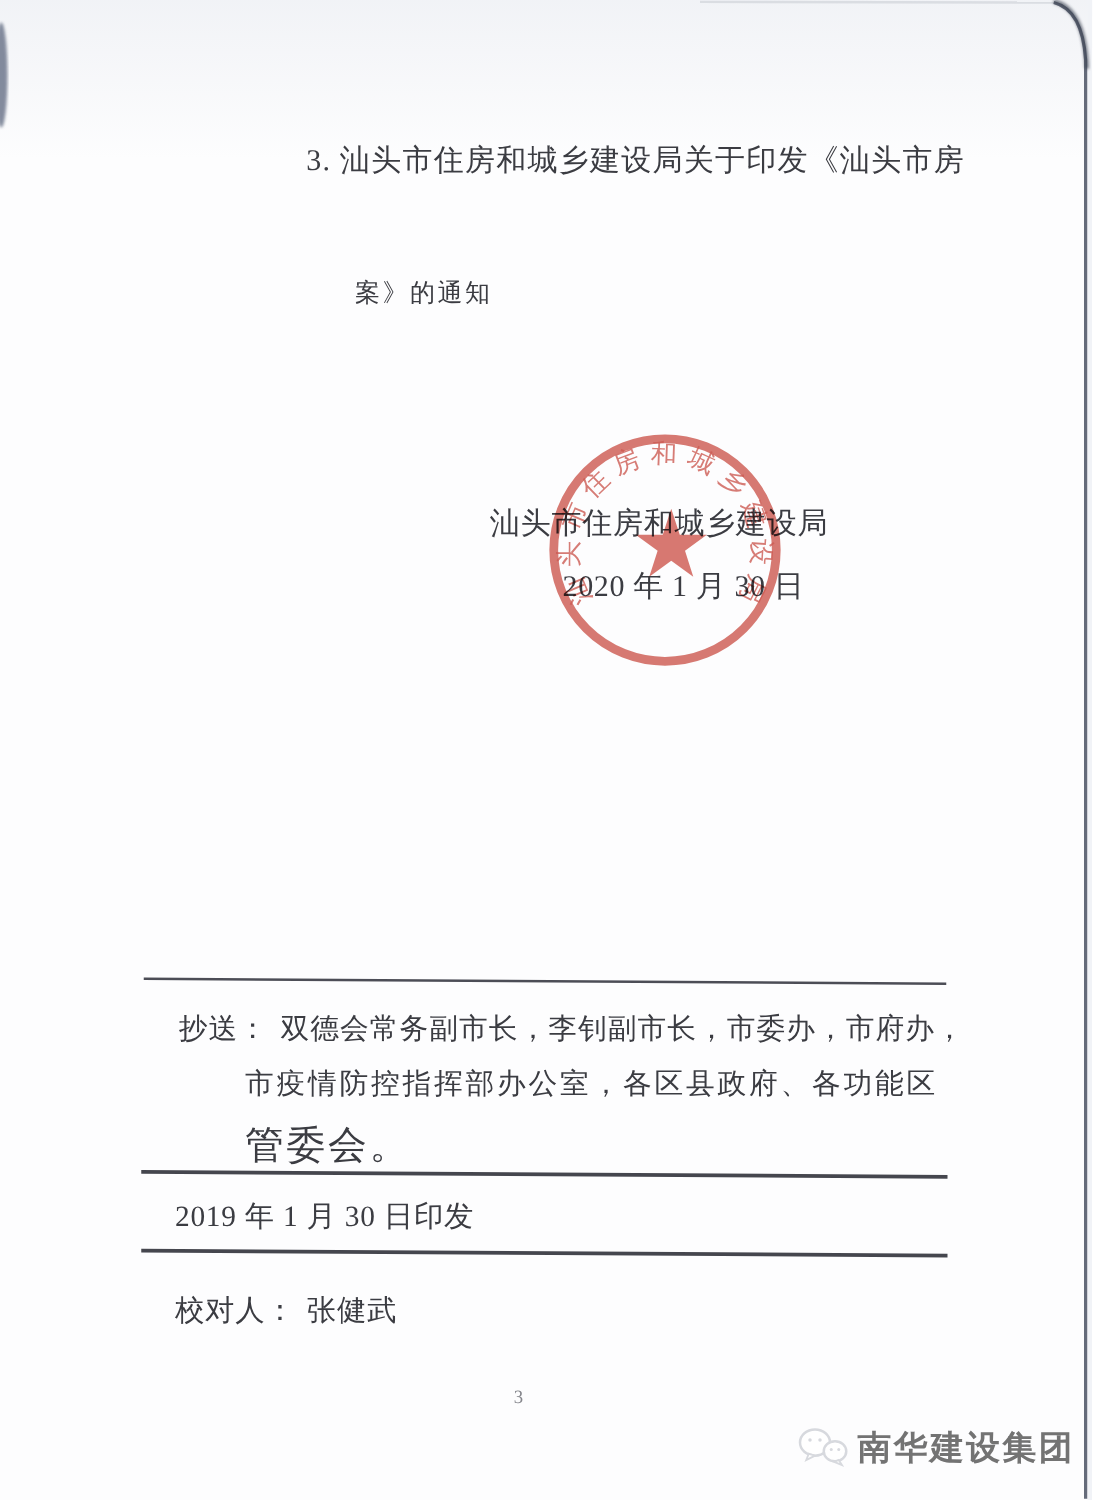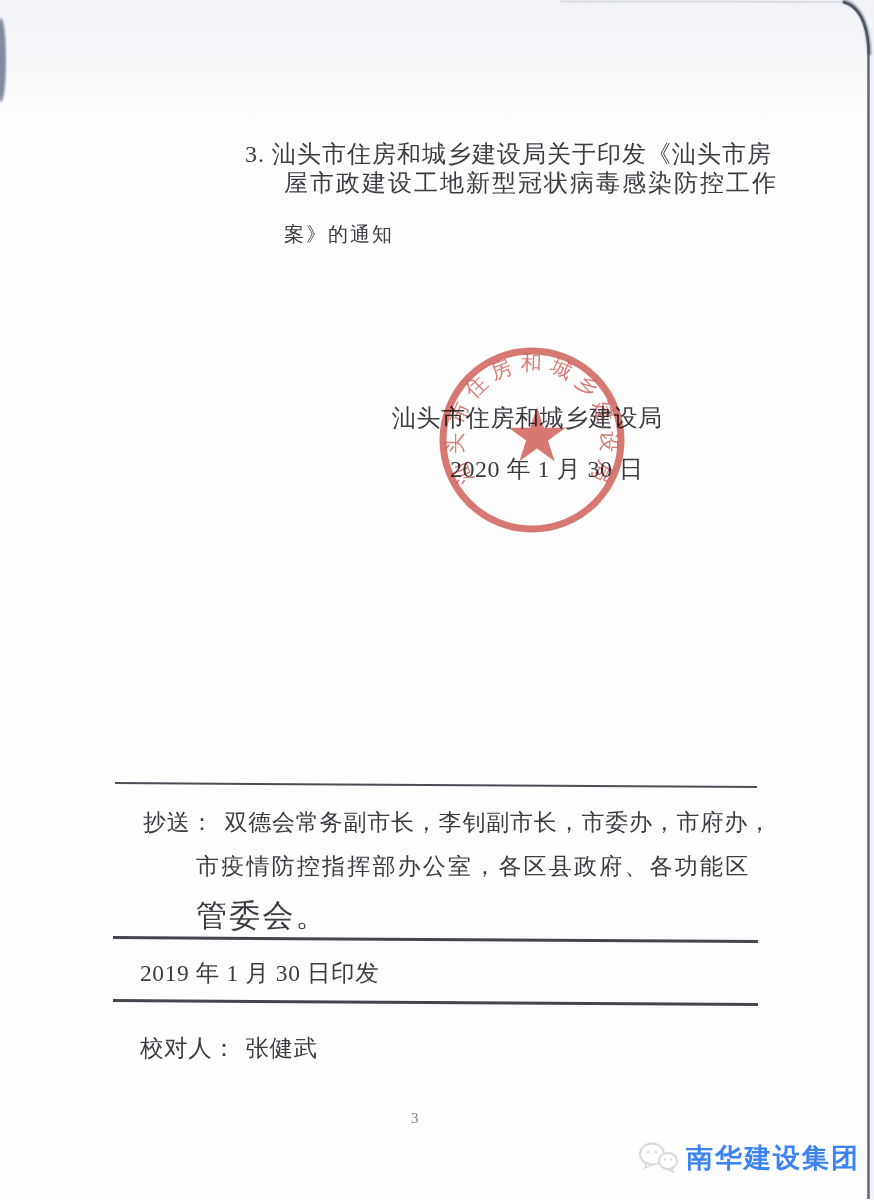--- a/index.html
+++ b/index.html
@@ -11,21 +11,21 @@
     font-family:"Liberation Serif","DejaVu Serif",serif;
     color:#3b3c42;
   }
   .topband{
     position:absolute;left:0;top:0;right:0;height:150px;
     background:linear-gradient(180deg,#eff1f5 0%, rgba(253,253,254,0) 85%);
     opacity:.85;
   }
   .abs{position:absolute;white-space:nowrap;}
   
-  .it-l1{left:245px;top:112px;font-size:24px;letter-spacing:1px;margin-top:26px;}
+  .it-l1{left:245px;top:112px;font-size:24px;letter-spacing:1px;}
   .it-num{margin-right:7px;}
   .it-l2{left:284px;top:167px;font-size:24px;letter-spacing:2px;}
   .it-l3{left:284px;top:221px;font-size:20px;letter-spacing:2px;}
   
   .sig-org{left:392px;top:402px;font-size:24px;letter-spacing:0.6px;z-index:2;}
   .sig-date{left:450px;top:453px;font-size:24px;letter-spacing:0.5px;z-index:2;}
   
   .seal{
     position:absolute;left:432px;top:340px;width:200px;height:200px;
     mix-blend-mode:multiply;opacity:.88;filter:blur(.35px);z-index:3;
@@ -42,36 +42,35 @@
   .cc-l3{left:196px;top:895px;font-size:31px;letter-spacing:2.2px;}
   
   .imprint{left:140px;top:957px;font-size:23.5px;letter-spacing:0.6px;display:flex;gap:24px;}
   .proof{left:140px;top:1032px;width:617px;font-size:23.5px;letter-spacing:0.6px;display:flex;justify-content:space-between;text-align:right;}
   .proof-name{margin-left:9px;}
   
   .pgnum{left:411px;top:1110px;font-size:15px;color:#85868c;}
   
   .wm{
     left:auto;right:14px;top:1140px;display:flex;align-items:center;gap:7px;
-    color:#3b82f6;font-size:27px;font-weight:700;letter-spacing:2px;
+    color:#737373;font-size:27px;font-weight:700;letter-spacing:2px;
     font-family:"Liberation Sans","DejaVu Sans",sans-serif;
   }
   .artifacts{position:absolute;left:0;top:0;pointer-events:none;z-index:5;}
 </style>
 </head>
 <body>
 
 <div class="scan">
 
   <div class="topband"></div>
 
   <div class="abs it-l1">
     <span class="it-num">3.</span><span>汕头市住房和城乡建设局关于印发《汕头市房</span>
   </div>
-  <div class="abs it-l2">屋市政建设工地新型冠状病毒感染防控工作</div>
   <div class="abs it-l3">案》的通知</div>
 
   <div class="abs sig-org">汕头市住房和城乡建设局</div>
   <div class="abs sig-date">2020 年 1 月 30 日</div>
 
   <svg class="seal" viewBox="0 0 200 200">
     <circle cx="100" cy="100" r="89" fill="none" stroke="#c8453b" stroke-width="7" opacity="0.82"></circle>
     <path id="sealArc" d="M 42.7 140.2 A 70 70 0 1 1 157.3 140.2" fill="none"></path>
     <text font-size="21" letter-spacing="7" fill="#c8453b" opacity="0.8">
       <textPath href="#sealArc" startOffset="1">汕头市住房和城乡建设局</textPath>

